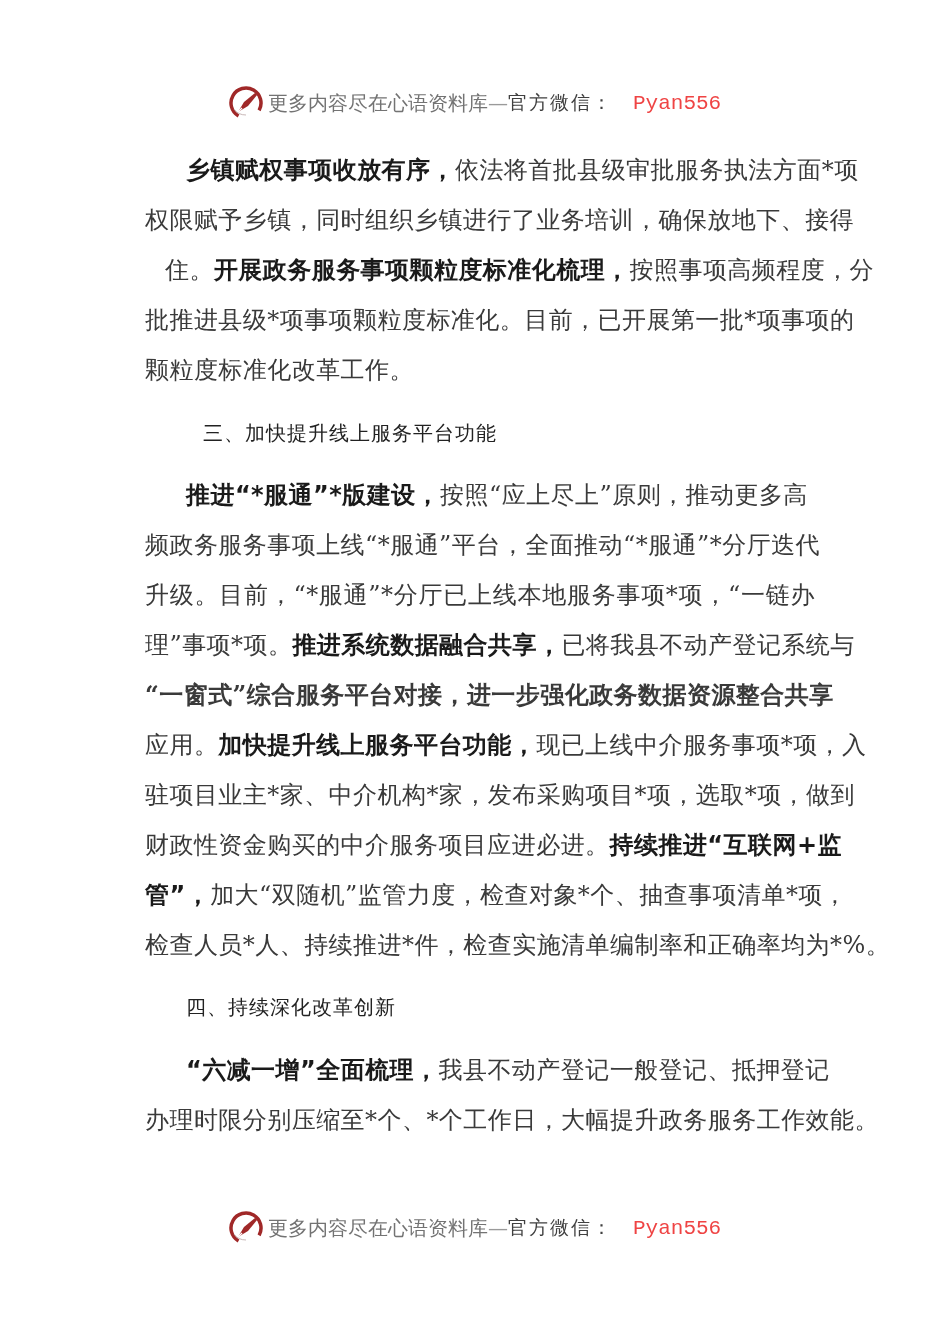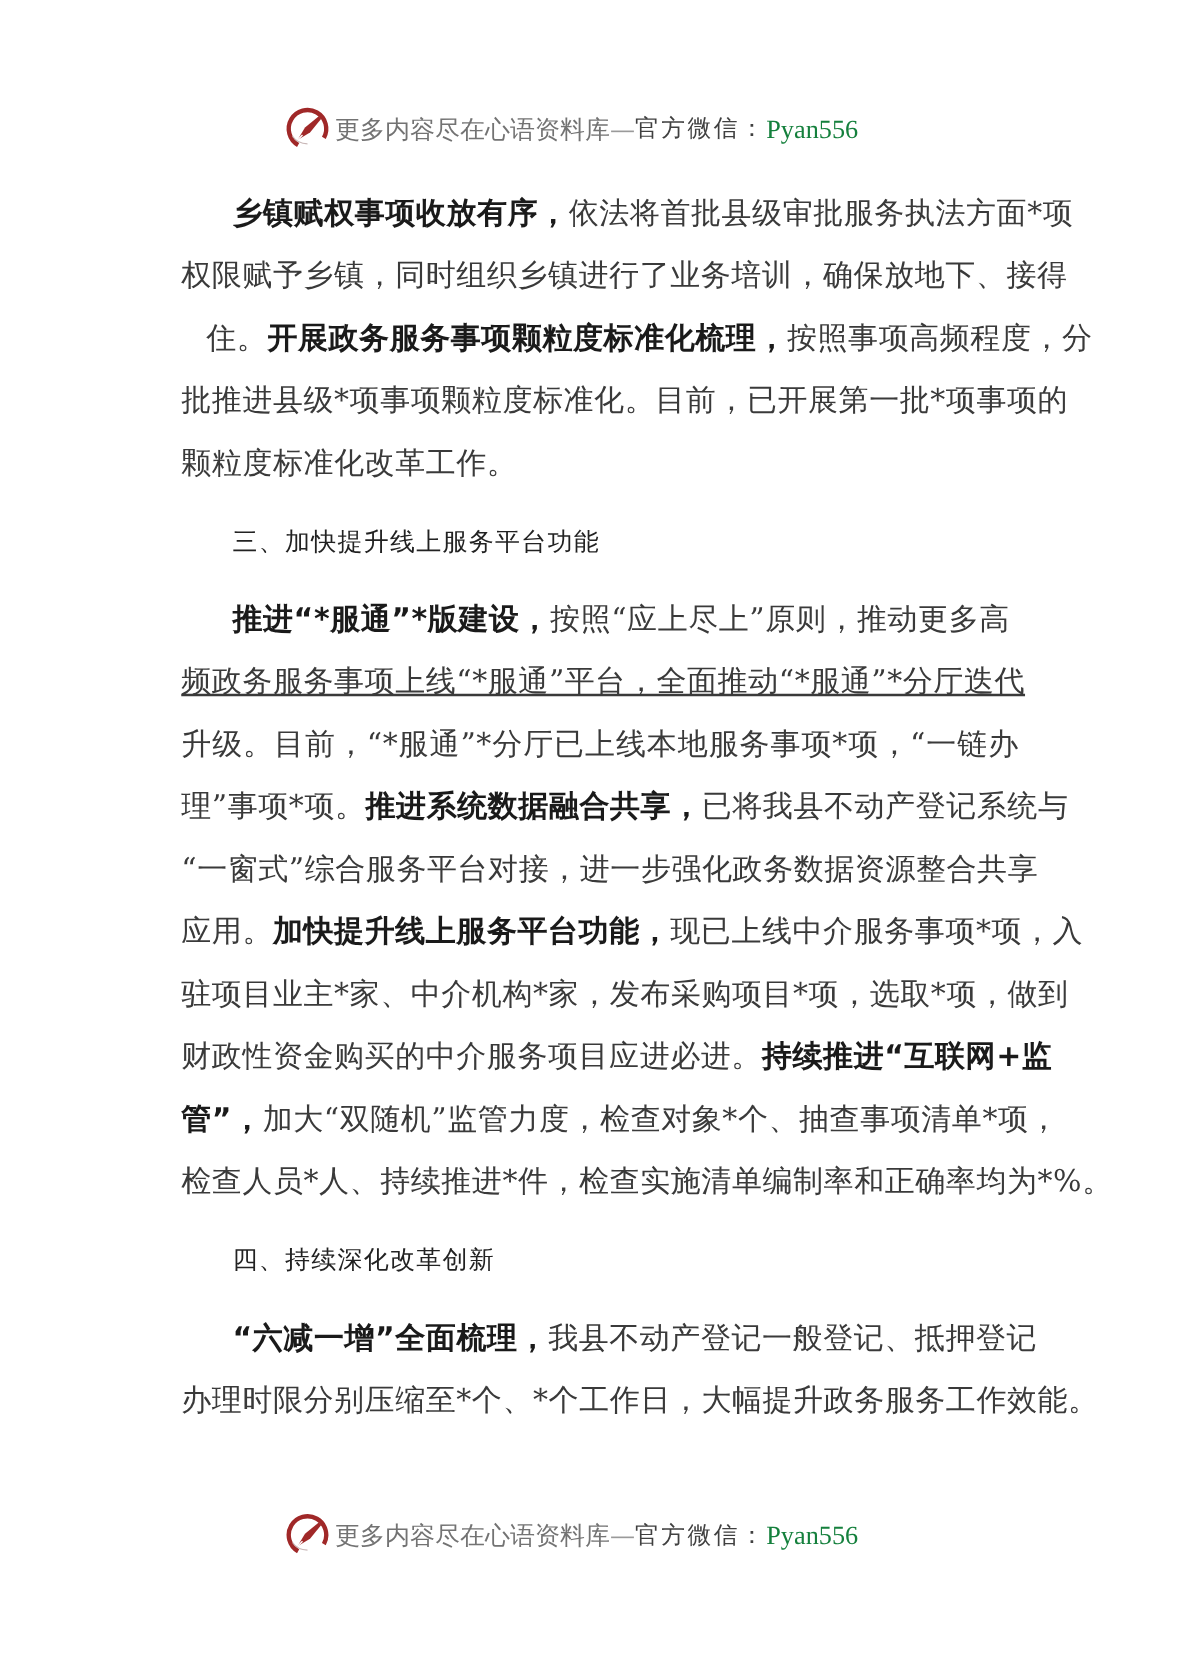--- a/index.html
+++ b/index.html
@@ -10,21 +10,21 @@
     .banner {
       position: absolute; left: 228px; height: 40px; display: flex; align-items: center;
       white-space: nowrap;
     }
     .banner-top { top: 83px; }
     .banner-bottom { top: 1208px; }
     .logo { width: 36px; height: 36px; margin-right: 4px; flex: none; }
     .b-cn { font-family: "DejaVu Serif", "Liberation Serif", serif; font-size: 20px; color: #737373; letter-spacing: 0px; }
     .b-dash { color: #9a9a9a; font-size: 20px; font-family: "DejaVu Serif", serif; }
     .b-wx { font-family: Liberation Sans, sans-serif; font-size: 19px; color: #404040; letter-spacing: 2px; }
-    .b-id { font-family: Liberation Serif, serif; font-size: 21px; color: #15803d; margin-left: 0; }
+    .b-id { font-family: Liberation Mono, monospace; font-size: 21px; color: #ef4444; margin-left: 20px; }
 
     .line {
       position: absolute; left: 145px; width: 670px; height: 30px; line-height: 30px;
       font-family: "DejaVu Serif", "Liberation Serif", serif; font-size: 24px; color: #3a3a3a;
       white-space: nowrap; letter-spacing: 0.45px;
     }
     .just { text-align: justify; text-align-last: justify; }
     .indent { left: 186px; width: 619px; }
     .b { font-family: "DejaVu Sans", "Liberation Sans", sans-serif; font-weight: bold; color: #1a1a1a; }
     .heading { font-family: "DejaVu Sans", "Liberation Sans", sans-serif; color: #222; font-size: 20px; letter-spacing: 1px; }
@@ -46,28 +46,28 @@
 </div>
 
 <div>
   <div class="line indent just" style="top:155px;"><span class="b">乡镇赋权事项收放有序，</span><span>依法将首批县级审批服务执法方面*项</span></div>
   <div class="line just" style="top:205px;">权限赋予乡镇，同时组织乡镇进行了业务培训，确保放地下、接得</div>
   <div class="line just" style="top:255px;margin-left:20px;"><span>住。</span><span class="b">开展政务服务事项颗粒度标准化梳理，</span><span>按照事项高频程度，分</span></div>
   <div class="line just" style="top:305px;">批推进县级*项事项颗粒度标准化。目前，已开展第一批*项事项的</div>
   <div class="line" style="top:355px;">颗粒度标准化改革工作。</div>
 </div>
 
-<div class="line indent heading" style="top:418px;">三、加快提升线上服务平台功能</div>
+<div class="line indent heading" style="top:418px;margin-left:17px;">三、加快提升线上服务平台功能</div>
 
 <div>
   <div class="line indent just" style="top:480px;"><span class="b">推进“*服通”*版建设，</span><span>按照“应上尽上”原则，推动更多高</span></div>
-  <div class="line just" style="top:530px;text-decoration:underline;">频政务服务事项上线“*服通”平台，全面推动“*服通”*分厅迭代</div>
+  <div class="line just" style="top:530px;">频政务服务事项上线“*服通”平台，全面推动“*服通”*分厅迭代</div>
   <div class="line just" style="top:580px;">升级。目前，“*服通”*分厅已上线本地服务事项*项，“一链办</div>
   <div class="line just" style="top:630px;"><span>理”事项*项。</span><span class="b">推进系统数据融合共享，</span><span>已将我县不动产登记系统与</span></div>
-  <div class="line just" style="top:680px;">“一窗式”综合服务平台对接，进一步强化政务数据资源整合共享</div>
+  <div class="line just" style="top:680px;font-weight:bold;">“一窗式”综合服务平台对接，进一步强化政务数据资源整合共享</div>
   <div class="line just" style="top:730px;"><span>应用。</span><span class="b">加快提升线上服务平台功能，</span><span>现已上线中介服务事项*项，入</span></div>
   <div class="line just" style="top:780px;">驻项目业主*家、中介机构*家，发布采购项目*项，选取*项，做到</div>
   <div class="line just" style="top:830px;"><span>财政性资金购买的中介服务项目应进必进。</span><span class="b">持续推进“互联网+监</span></div>
   <div class="line just" style="top:880px;"><span class="b">管”，</span><span>加大“双随机”监管力度，检查对象*个、抽查事项清单*项，</span></div>
   <div class="line just" style="top:930px;">检查人员*人、持续推进*件，检查实施清单编制率和正确率均为*%。</div>
 </div>
 
 <div class="line indent heading" style="top:992px;">四、持续深化改革创新</div>
 
 <div>

